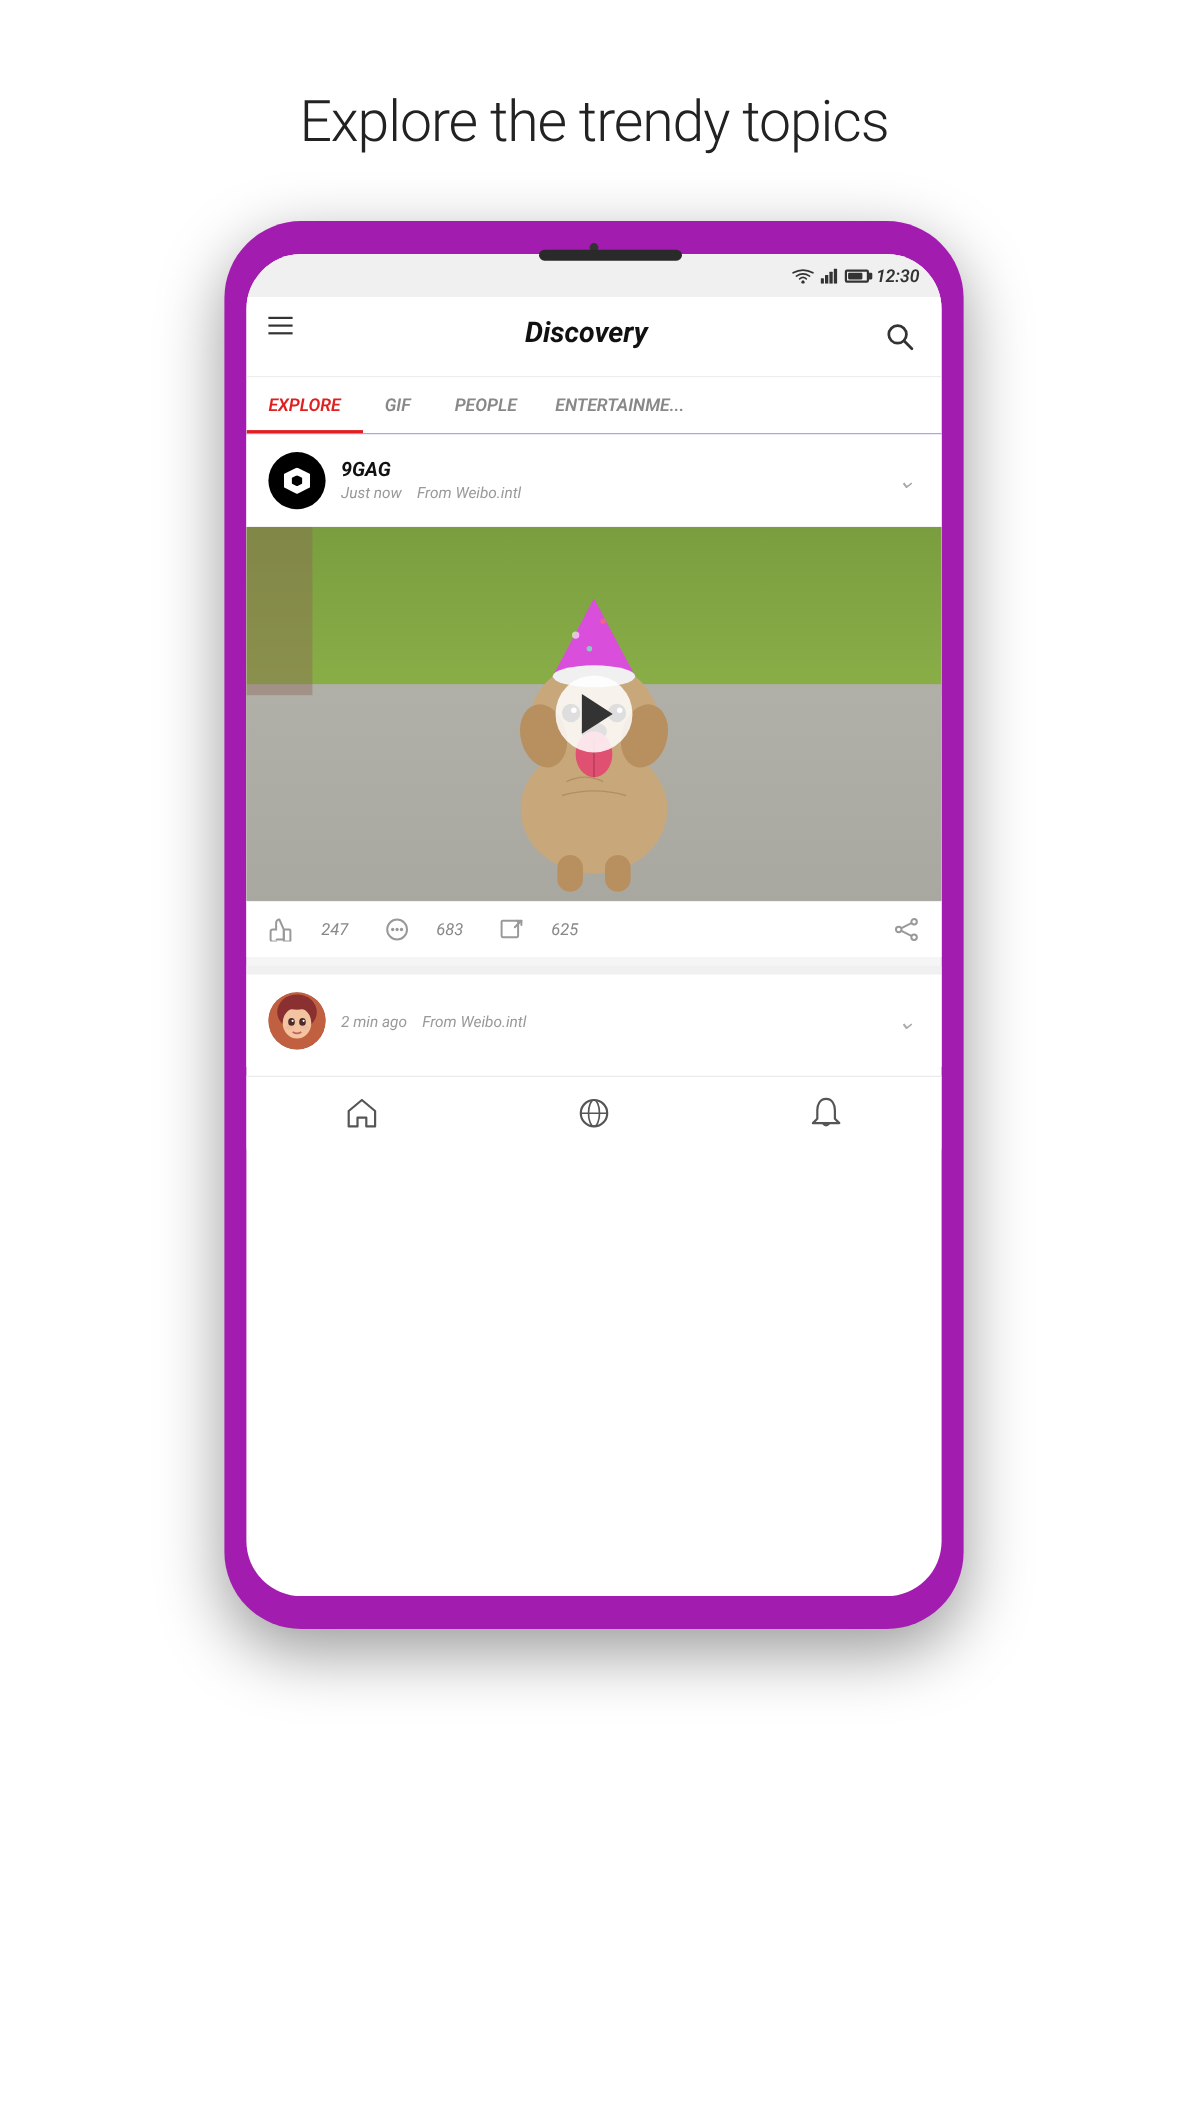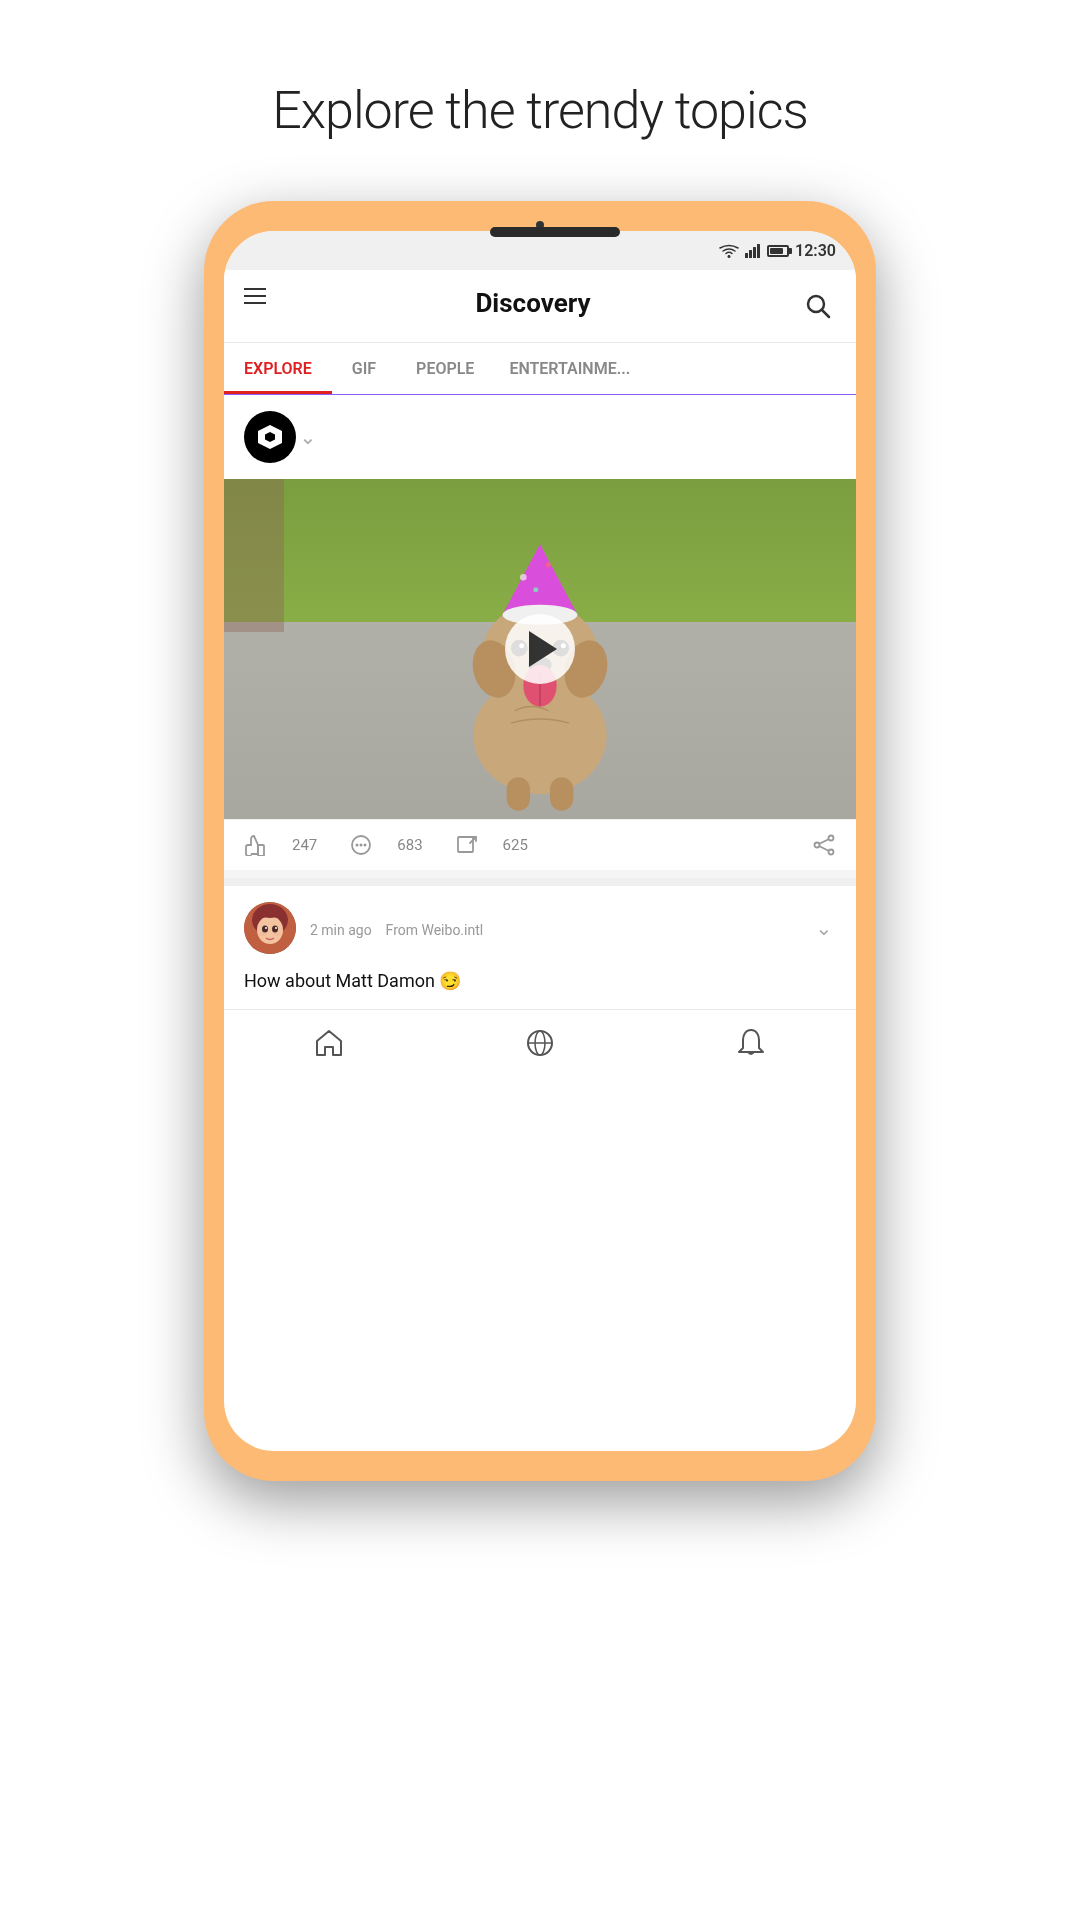--- a/index.html
+++ b/index.html
@@ -21,25 +21,26 @@
       color: #222;
       margin-top: 80px;
       margin-bottom: 60px;
       letter-spacing: -1px;
     }
 
     
     .phone-frame {
       width: 672px;
       min-height: 1280px;
-      background: #fdba74;
+      background: #a21caf;
       border-radius: 70px;
       padding: 30px 20px;
       position: relative;
       box-shadow: 0 20px 60px rgba(0,0,0,0.4);
+      font-style: italic;
     }
 
     .phone-frame::before {
       content: '';
       position: absolute;
       top: 20px;
       left: 50%;
       transform: translateX(-50%);
       width: 8px;
       height: 8px;
@@ -476,20 +477,28 @@
       <div class="feed-card">
         <div class="post-header">
 
           <div class="avatar avatar-9gag">
             <div class="gag-logo">
               <div class="gag-logo-inner">
                 <div class="gag-logo-dot"></div>
               </div>
             </div>
           </div>
+          <div class="post-meta">
+            <div class="post-username">9GAG</div>
+            <div class="post-info">
+              <span>Just now</span>
+              &nbsp;&nbsp;
+              <span>From Weibo.intl</span>
+            </div>
+          </div>
           <div class="chevron-down">⌄</div>
         </div>
 
 
         <div class="post-image">
           <div class="dog-image">
 
             <div style="position:absolute;top:0;left:0;right:0;height:45%;background:linear-gradient(180deg,#7a9e3f,#8aae47);"></div>
             <div style="position:absolute;bottom:0;left:0;right:0;height:58%;background:linear-gradient(180deg,#b0b0a8,#a8a8a0);"></div>
 
@@ -600,23 +609,20 @@
           <div class="post-meta">
             <div class="post-info">
               <span>2 min ago</span>
               &nbsp;&nbsp;
               <span>From Weibo.intl</span>
             </div>
           </div>
           <div class="chevron-down">⌄</div>
         </div>
 
-        <div class="post-text-content">
-          <span>How about Matt Damon 😏</span>
-        </div>
       </div>
 
     </div>
 
     <div class="bottom-nav">
       <div class="bottom-nav-item">
         <svg width="30" height="28" viewBox="0 0 30 28">
           <path d="M3 12 L15 2 L27 12 L27 26 L19 26 L19 18 L11 18 L11 26 L3 26 Z" stroke="#555" stroke-width="2" fill="none" stroke-linejoin="round"></path>
         </svg>
       </div>

